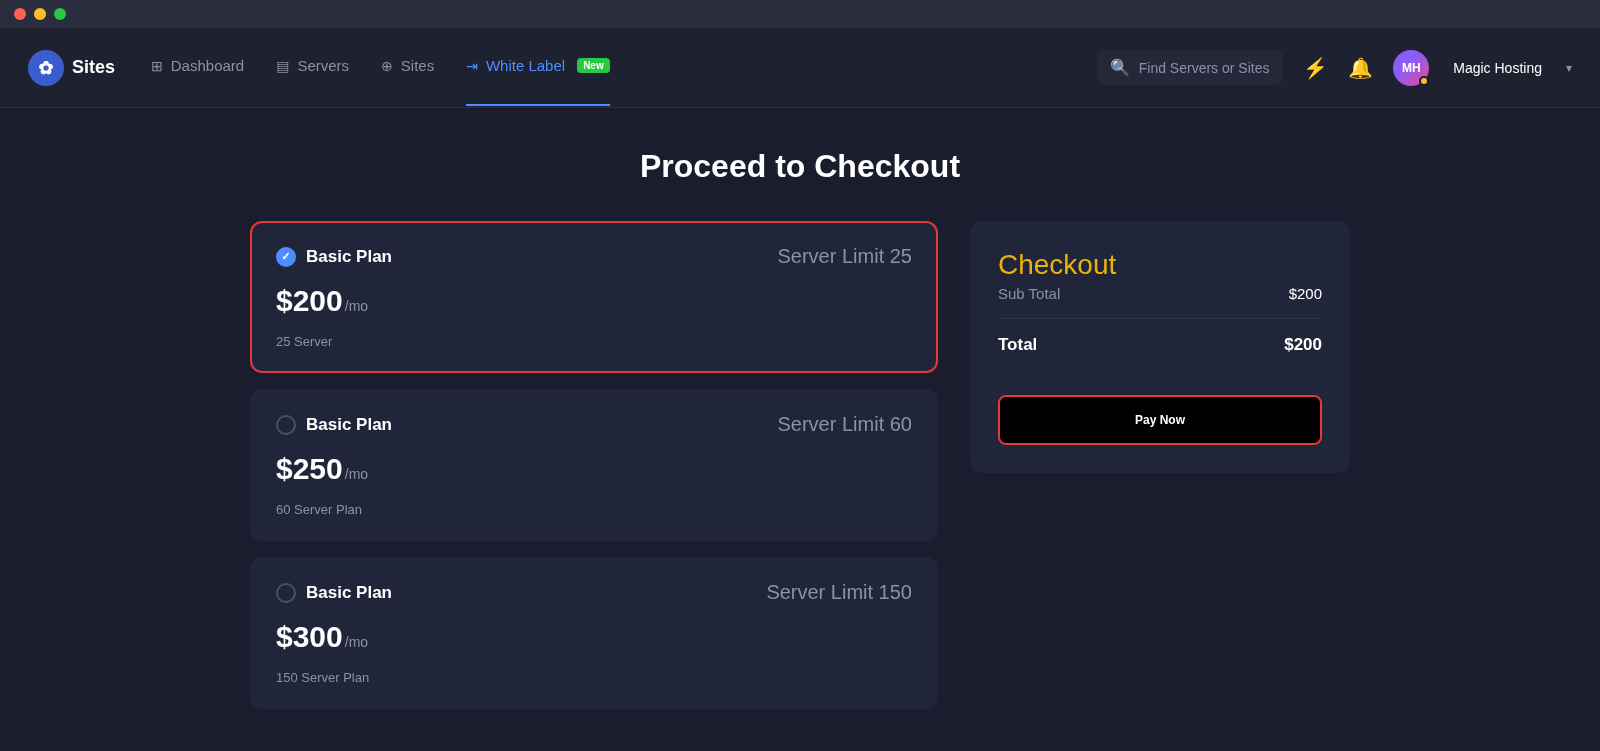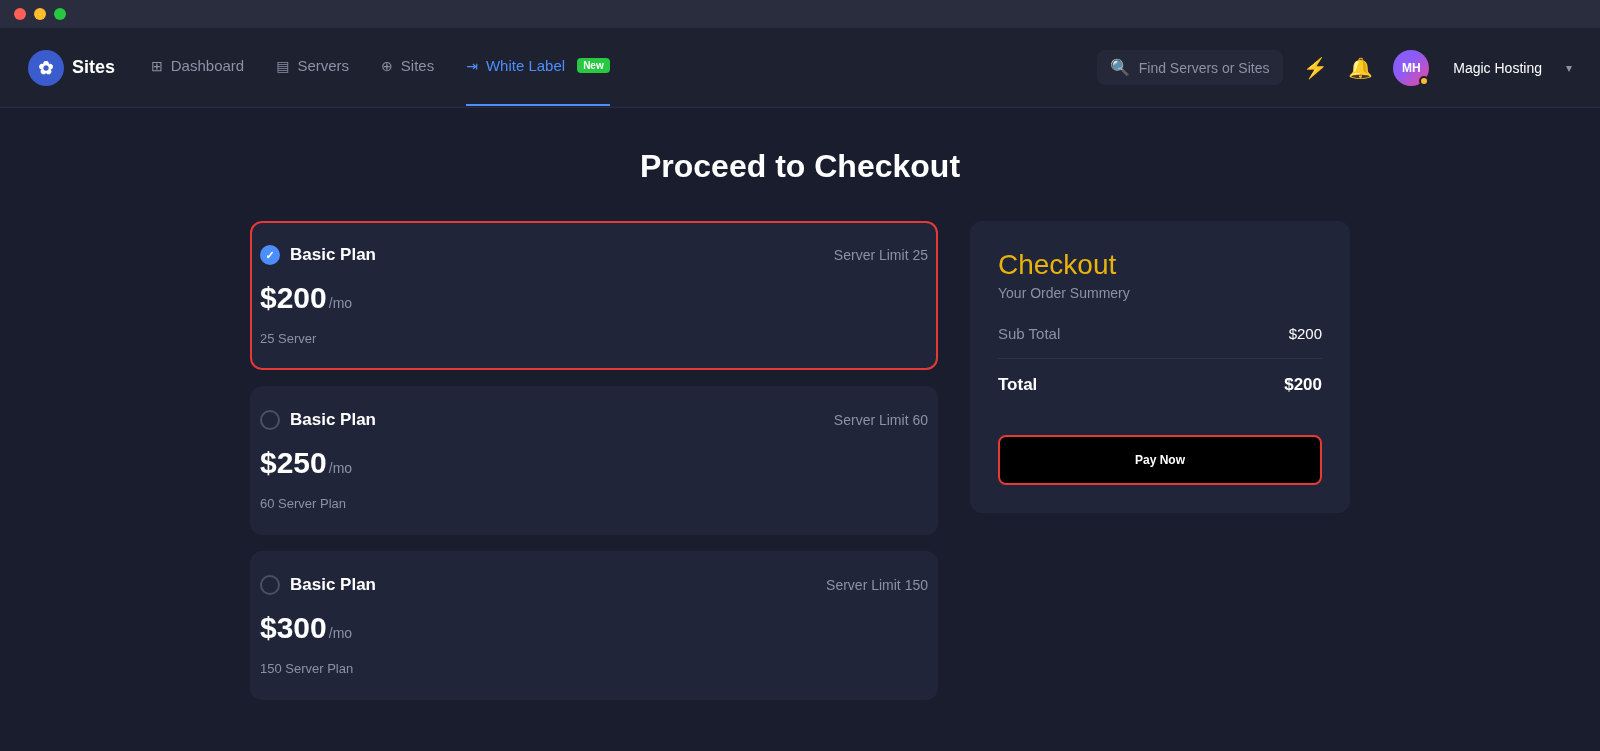--- a/index.html
+++ b/index.html
@@ -186,21 +186,21 @@
       flex: 1;
       display: flex;
       flex-direction: column;
       gap: 16px;
     }
 
     
     .plan-card {
       background: #21253a;
       border-radius: 12px;
-      padding: 22px 8px;
+      padding: 22px 24px;
       border: 2px solid transparent;
       cursor: pointer;
       position: relative;
     }
     .plan-card.selected {
       border-color: #e53935;
     }
     .plan-header {
       display: flex;
       align-items: center;
@@ -228,21 +228,21 @@
       font-size: 11px;
       font-weight: 700;
     }
     .plan-name {
       color: #ffffff;
       font-size: 17px;
       font-weight: 600;
     }
     .plan-limit {
       color: #8b92a5;
-      font-size: 14px;
+      font-size: 20px;
     }
     .plan-price-row {
       display: flex;
       align-items: baseline;
       gap: 0;
     }
     .plan-price {
       color: #ffffff;
       font-size: 30px;
       font-weight: 700;
@@ -422,21 +422,20 @@
           <span class="plan-price">$300</span>
           <span class="plan-period">/mo</span>
         </div>
         <div class="plan-description">150 Server Plan</div>
       </div>
 
     </div>
 
     <div class="checkout-card">
       <div class="checkout-title">Checkout</div>
-      <div class="checkout-subtitle">Your Order Summery</div>
 
       <div class="checkout-row">
         <span class="checkout-row-label">Sub Total</span>
         <span class="checkout-row-value">$200</span>
       </div>
 
       <div class="divider"></div>
 
       <div class="checkout-row">
         <span class="checkout-total-label">Total</span>

